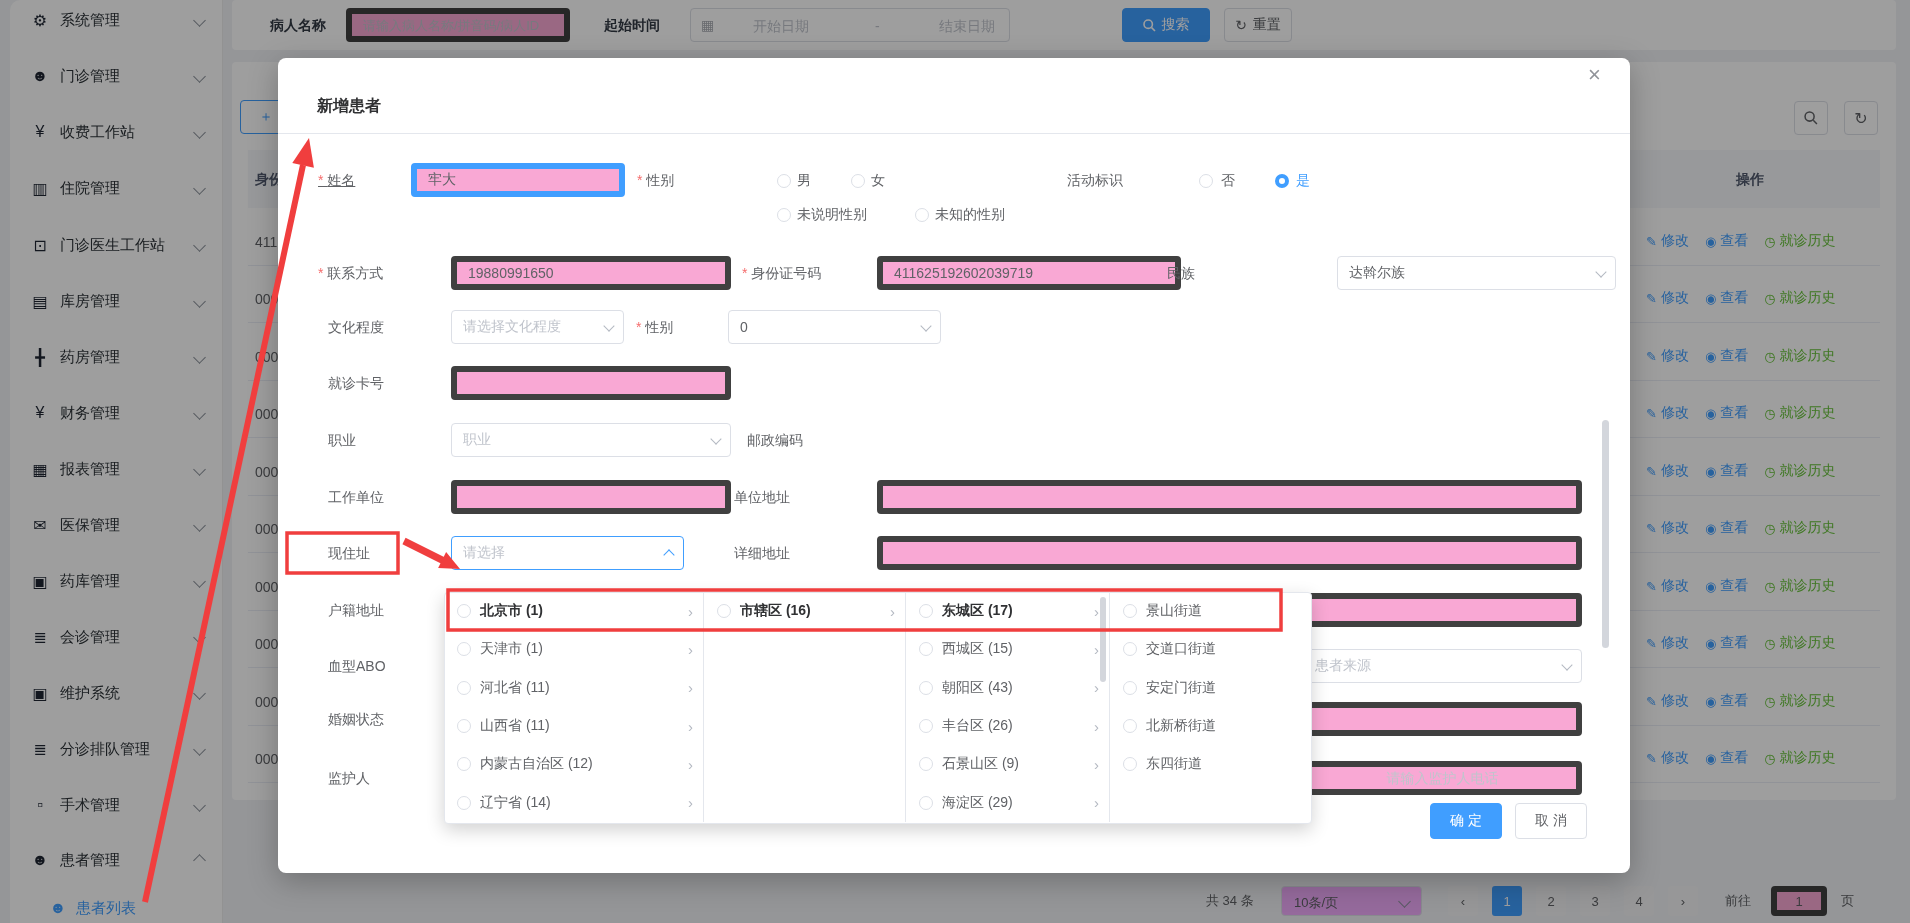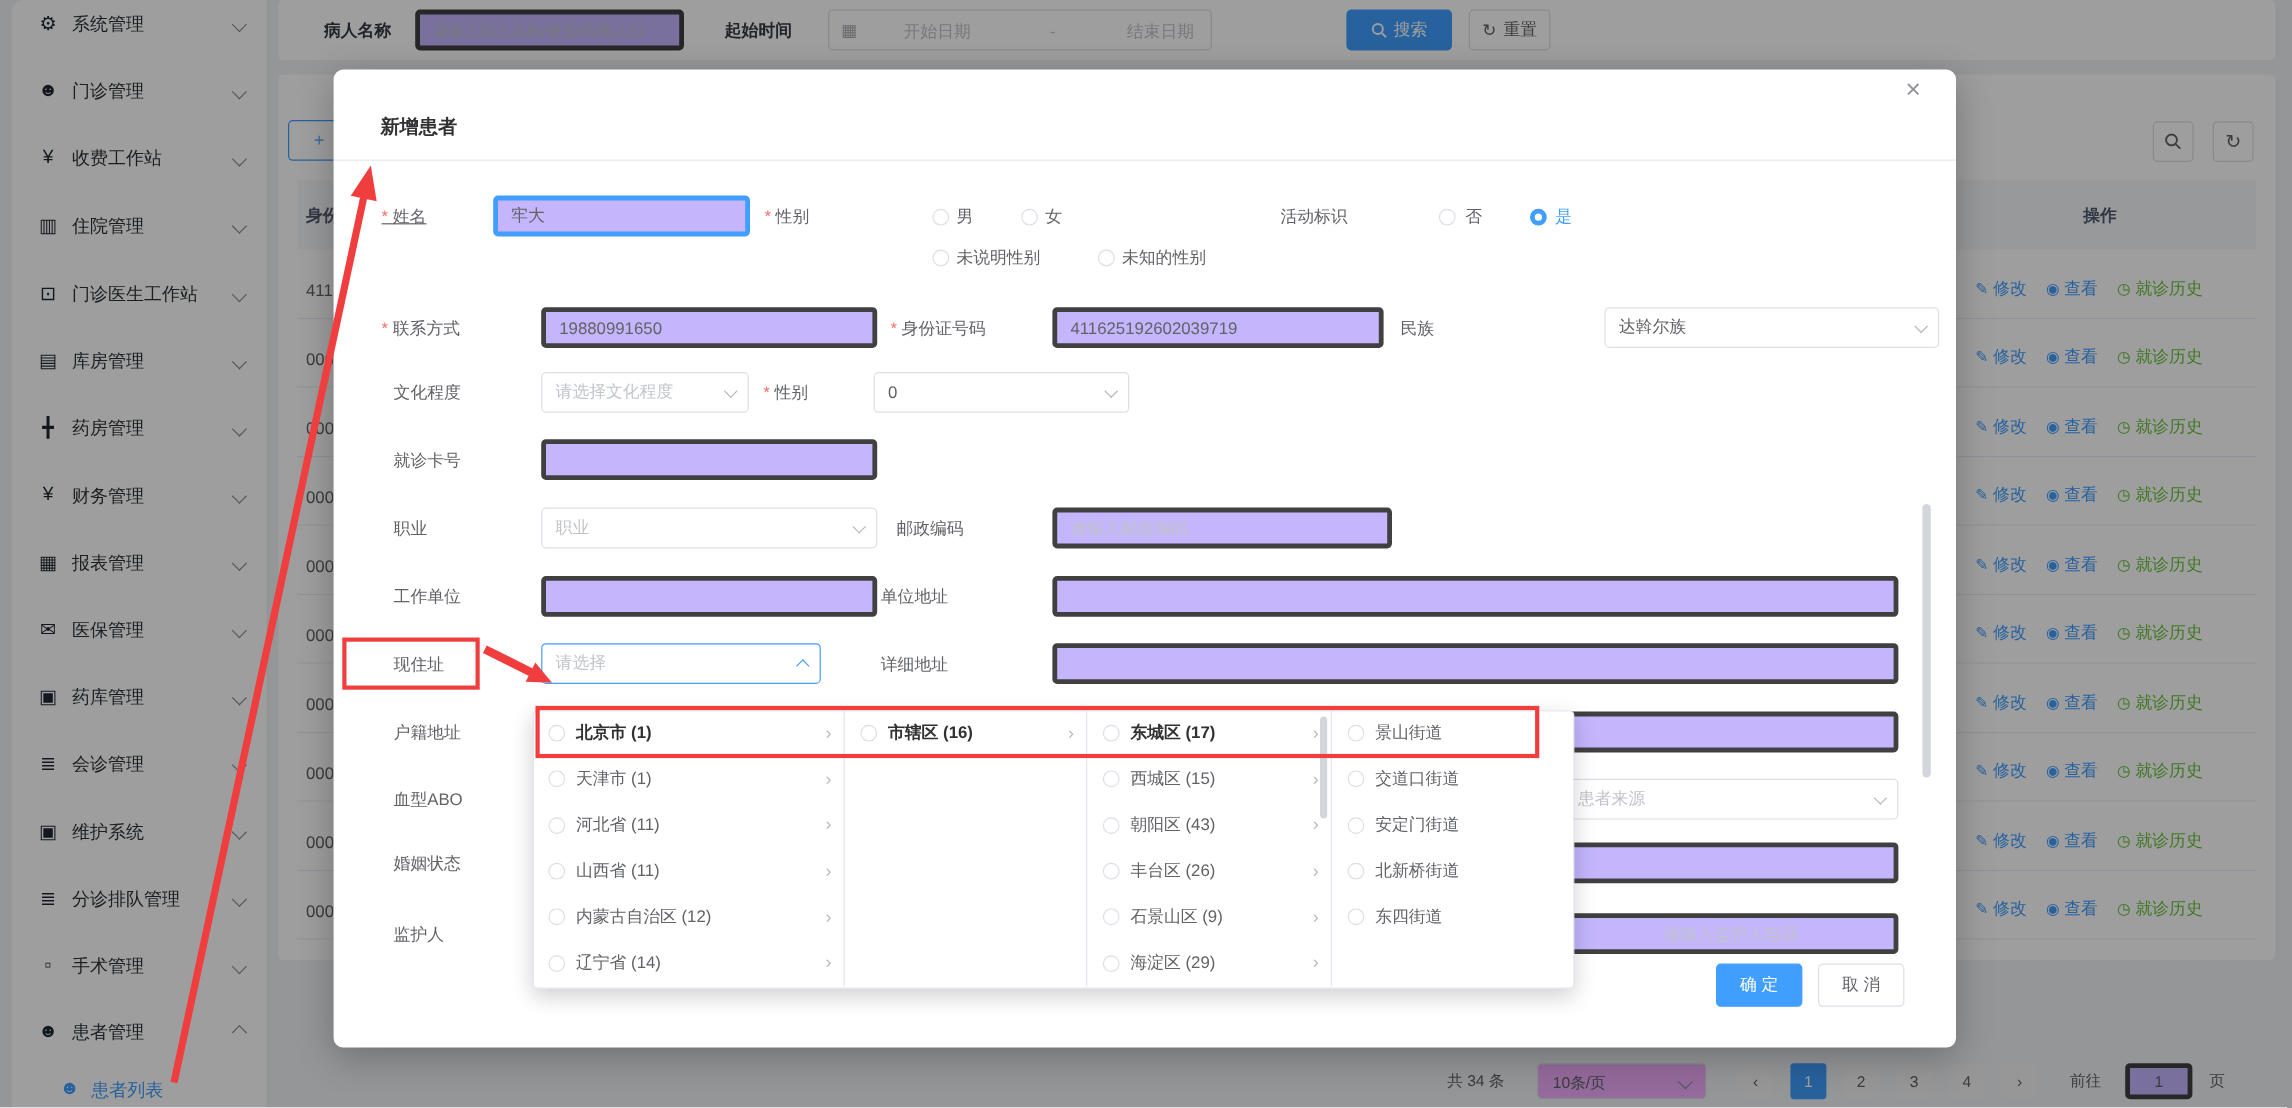--- a/index.html
+++ b/index.html
@@ -16,22 +16,22 @@
   .caret{width:8px;height:8px;border-right:1.6px solid #8a9099;border-bottom:1.6px solid #8a9099;
          transform:rotate(45deg);display:inline-block;}
   .caret.up{transform:rotate(-135deg);}
   .side-item .caret{position:absolute;right:18px;}
   .submenu-item{position:absolute;left:0;top:888px;width:212px;height:40px;display:flex;align-items:center;
                 color:#409EFF;font-size:15px;cursor:pointer;}
   .submenu-item .ico{width:20px;margin-left:38px;font-size:16px;text-align:center;}
   .submenu-item .txt{margin-left:8px;}
   .card{background:#fff;border-radius:4px;z-index:1;}
   .lblb{font-size:14px;font-weight:700;color:#333a45;z-index:2;}
-  .inp{position:absolute;box-sizing:border-box;height:34px;border:4px solid #404040;border-radius:4px;
-       background:#c4b5fd;font-size:14px;color:#606266;padding:0 11px;outline:none;z-index:2;
+  .inp{position:absolute;box-sizing:border-box;height:34px;border:6px solid #404040;border-radius:4px;
+       background:#f9a8d4;font-size:14px;color:#606266;padding:0 11px;outline:none;z-index:2;
        font-family:"Liberation Sans","DejaVu Sans",sans-serif;}
   .inp::placeholder{color:#c0c4cc;}
   .selbox{position:absolute;box-sizing:border-box;height:34px;border:1px solid #dcdfe6;border-radius:4px;
           background:#fff;font-size:14px;color:#606266;display:flex;align-items:center;padding:0 11px;z-index:2;}
   .selbox .ph{color:#c0c4cc;}
   .selbox .sc{position:absolute;right:10px;width:7px;height:7px;border-right:1.4px solid #b4b9c2;
               border-bottom:1.4px solid #b4b9c2;transform:rotate(45deg);margin-top:-3px;}
   .btn{position:absolute;box-sizing:border-box;border-radius:4px;font-size:14px;display:flex;
        align-items:center;justify-content:center;cursor:pointer;z-index:2;}
   .btn.primary{background:#409EFF;color:#fff;border:1px solid #409EFF;text-align:right;}
@@ -420,21 +420,21 @@
   <span class="rlabel sel" style="left:1296px;top:172px;">是</span>
 
   <span class="radio" style="left:777px;top:208px;"></span>
   <span class="rlabel" style="left:797px;top:206px;">未说明性别</span>
   <span class="radio" style="left:915px;top:208px;"></span>
   <span class="rlabel" style="left:935px;top:206px;">未知的性别</span>
 
   <div class="flabel req" style="left:318px;top:265px;">联系方式</div>
   <input class="inp" style="left: 451px; top: 256px; width: 280px; z-index: 21;" value="19880991650">
   <div class="flabel req" style="left:742px;top:265px;">身份证号码</div>
-  <input class="inp" style="left: 877px; top: 256px; width: 276px; z-index: 21;" value="411625192602039719">
+  <input class="inp" style="left: 877px; top: 256px; width: 304px; z-index: 21;" value="411625192602039719">
   <div class="flabel" style="left:1167px;top:265px;">民族</div>
   <div class="selbox" style="left:1337px;top:256px;width:279px;z-index:21;">
     <span>达斡尔族</span>
       <span class="sc"></span>
   </div>
 
   <div class="flabel" style="left:328px;top:319px;">文化程度</div>
   <div class="selbox" style="left:451px;top:310px;width:173px;z-index:21;">
     <span class="ph">请选择文化程度</span>
       <span class="sc"></span>
@@ -447,21 +447,20 @@
 
   <div class="flabel" style="left:328px;top:375px;">就诊卡号</div>
   <input class="inp" style="left: 451px; top: 366px; width: 280px; z-index: 21;">
 
   <div class="flabel" style="left:328px;top:432px;">职业</div>
   <div class="selbox" style="left:451px;top:423px;width:280px;z-index:21;">
     <span class="ph">职业</span>
       <span class="sc"></span>
   </div>
   <div class="flabel" style="left:747px;top:432px;">邮政编码</div>
-  <input class="inp" style="left: 877px; top: 423px; width: 283px; z-index: 21;" placeholder="请输入邮政编码">
 
   <div class="flabel" style="left:328px;top:489px;">工作单位</div>
   <input class="inp" style="left: 451px; top: 480px; width: 280px; z-index: 21;">
   <div class="flabel" style="left:734px;top:489px;">单位地址</div>
   <input class="inp" style="left: 877px; top: 480px; width: 705px; z-index: 21;">
 
   <div class="flabel" style="left:328px;top:545px;">现住址</div>
   <div class="selbox focus" style="left:451px;top:536px;width:233px;z-index:21;border-color:#409EFF;">
     <span class="ph">请选择</span>
     <span class="sc" style="transform:rotate(-135deg);margin-top:3px;border-color:#409EFF;"></span>

